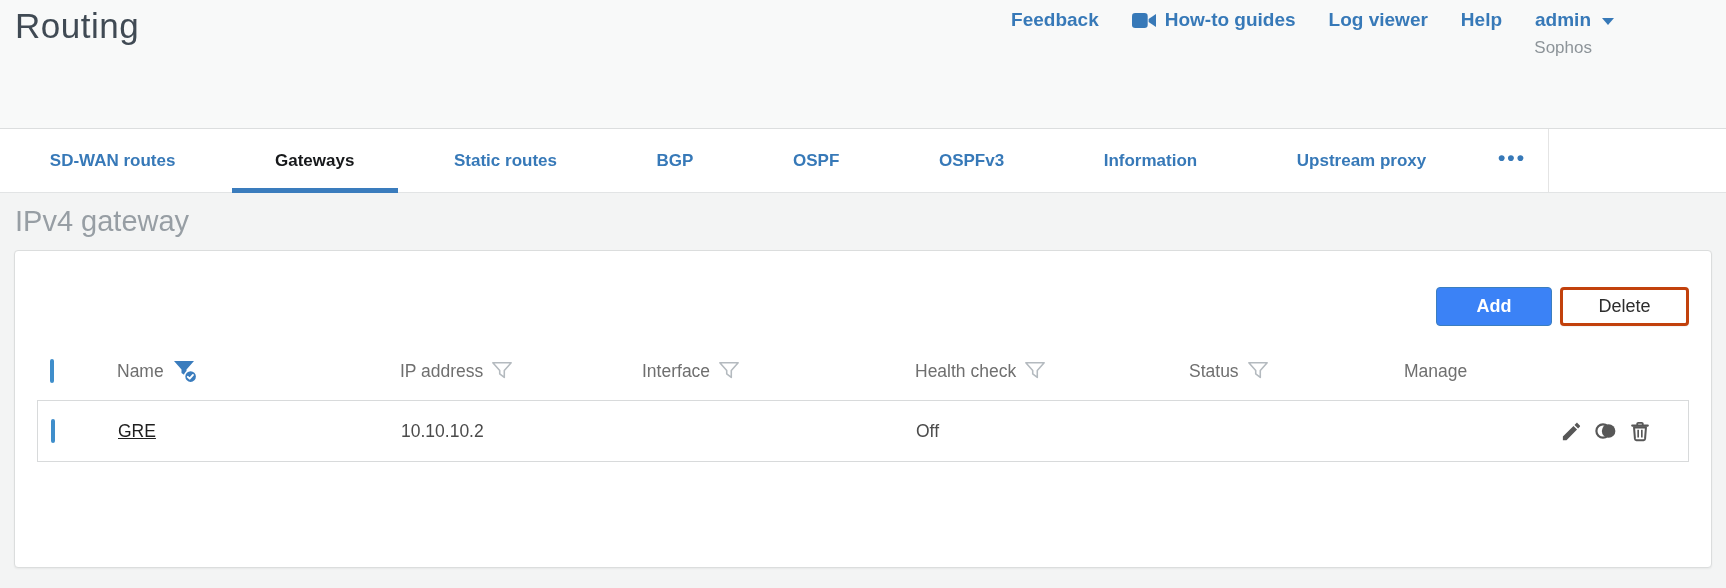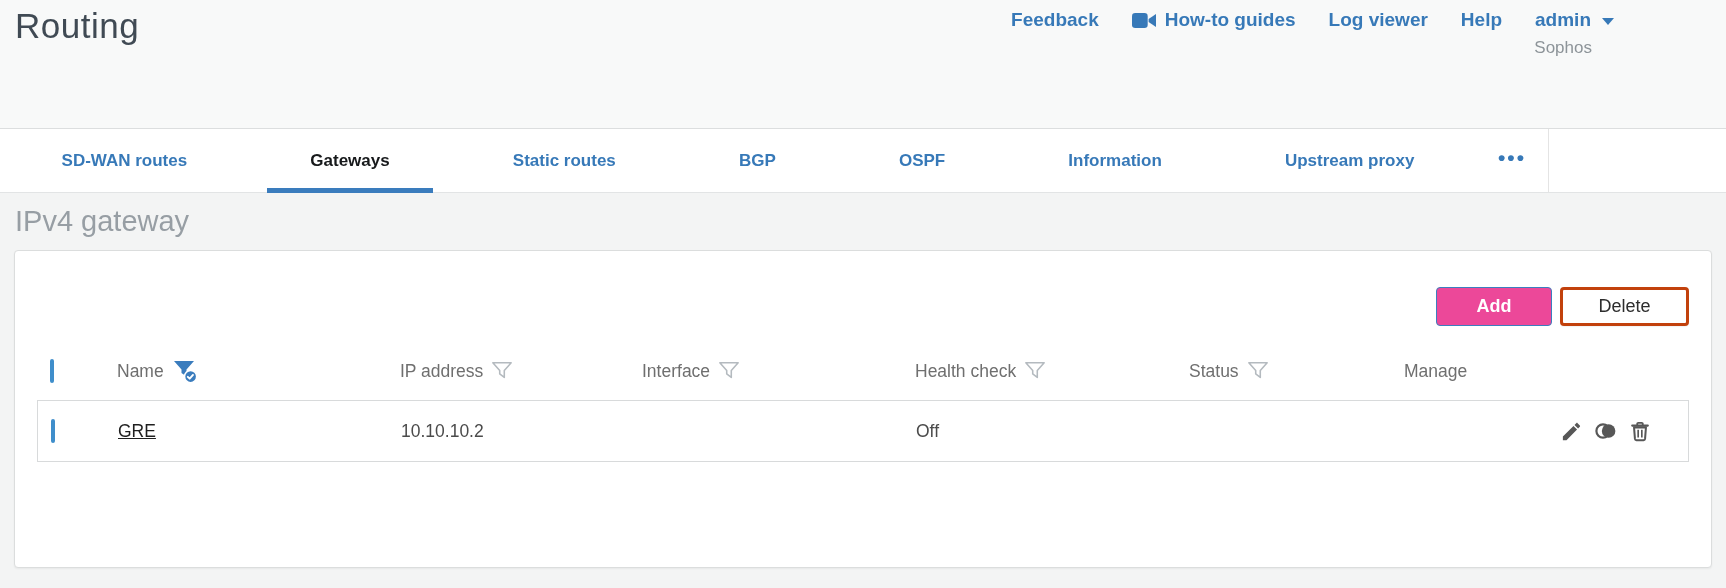--- a/index.html
+++ b/index.html
@@ -26,21 +26,21 @@
   .tab.active { color: #17191b; }
   .tab.active::after { content: ""; position: absolute; bottom: -1px; left: 50%; transform: translateX(-50%); width: 166px; height: 5px; background: #3a7cbd; }
   .tab-more { flex: 0 0 72px; display: flex; align-items: center; justify-content: center; color: #3779b8; font-size: 21px; font-weight: 700; letter-spacing: 2px; cursor: pointer; padding-bottom: 6px; }
 
   
   .section-heading { position: absolute; top: 205px; left: 15px; font-size: 29px; font-weight: 400; color: #979ea4; }
   .panel { position: absolute; top: 250px; left: 14px; width: 1698px; height: 318px; background: #ffffff; border: 1px solid #dbdddd; border-radius: 4px; box-shadow: 0 1px 2px rgba(0,0,0,.05); padding: 22px; }
 
   .toolbar { display: flex; justify-content: flex-end; gap: 8px; margin-top: 14px; }
   .btn { height: 39px; border-radius: 4px; font-family: inherit; font-size: 18px; cursor: pointer; }
-  .btn-add { width: 116px; background: #ec4899; color: #ffffff; border: 1px solid #3b7ebf; font-weight: 600; }
+  .btn-add { width: 116px; background: #3b82f6; color: #ffffff; border: 1px solid #3b7ebf; font-weight: 600; }
   .btn-delete { width: 129px; background: #ffffff; color: #2d2d2d; border: 3px solid #c2410c; box-shadow: 0 1px 1px rgba(0,0,0,.05); font-weight: 400; }
 
   .grid-row { display: grid; grid-template-columns: 80px 283px 242px 273px 274px 215px 1fr; align-items: center; }
   .thead { height: 58px; margin-top: 16px; color: #6f6f6f; font-size: 17.5px; }
   .th { display: flex; align-items: center; gap: 8px; }
   .trow { height: 62px; border: 1px solid #d8dadb; background: #ffffff; font-size: 17.5px; color: #4b4b4b; }
 
   .cb { width: 25px; height: 25px; border: 2.5px solid #3f8ecb; border-radius: 6px; background: #fff; margin-left: 13px; cursor: pointer; }
   .name-link { color: #1f1f1f; text-decoration: underline; cursor: pointer; }
   .status-dot { width: 17px; height: 18px; border-radius: 50%; background: #85c440; margin-left: 3px; }
@@ -82,20 +82,21 @@
   <div class="brand">Sophos</div>
 </div>
 
 <div class="tabbar">
   <div class="tabs">
     <div class="tab">SD-WAN routes</div>
     <div class="tab active">Gateways</div>
     <div class="tab">Static routes</div>
     <div class="tab">BGP</div>
     <div class="tab">OSPF</div>
+    <div class="tab">OSPFv3</div>
     <div class="tab">Information</div>
     <div class="tab">Upstream proxy</div>
     <div class="tab-more">•••</div>
   </div>
 </div>
 
 <div class="section-heading">IPv4 gateway</div>
 
 <div class="panel">
 

